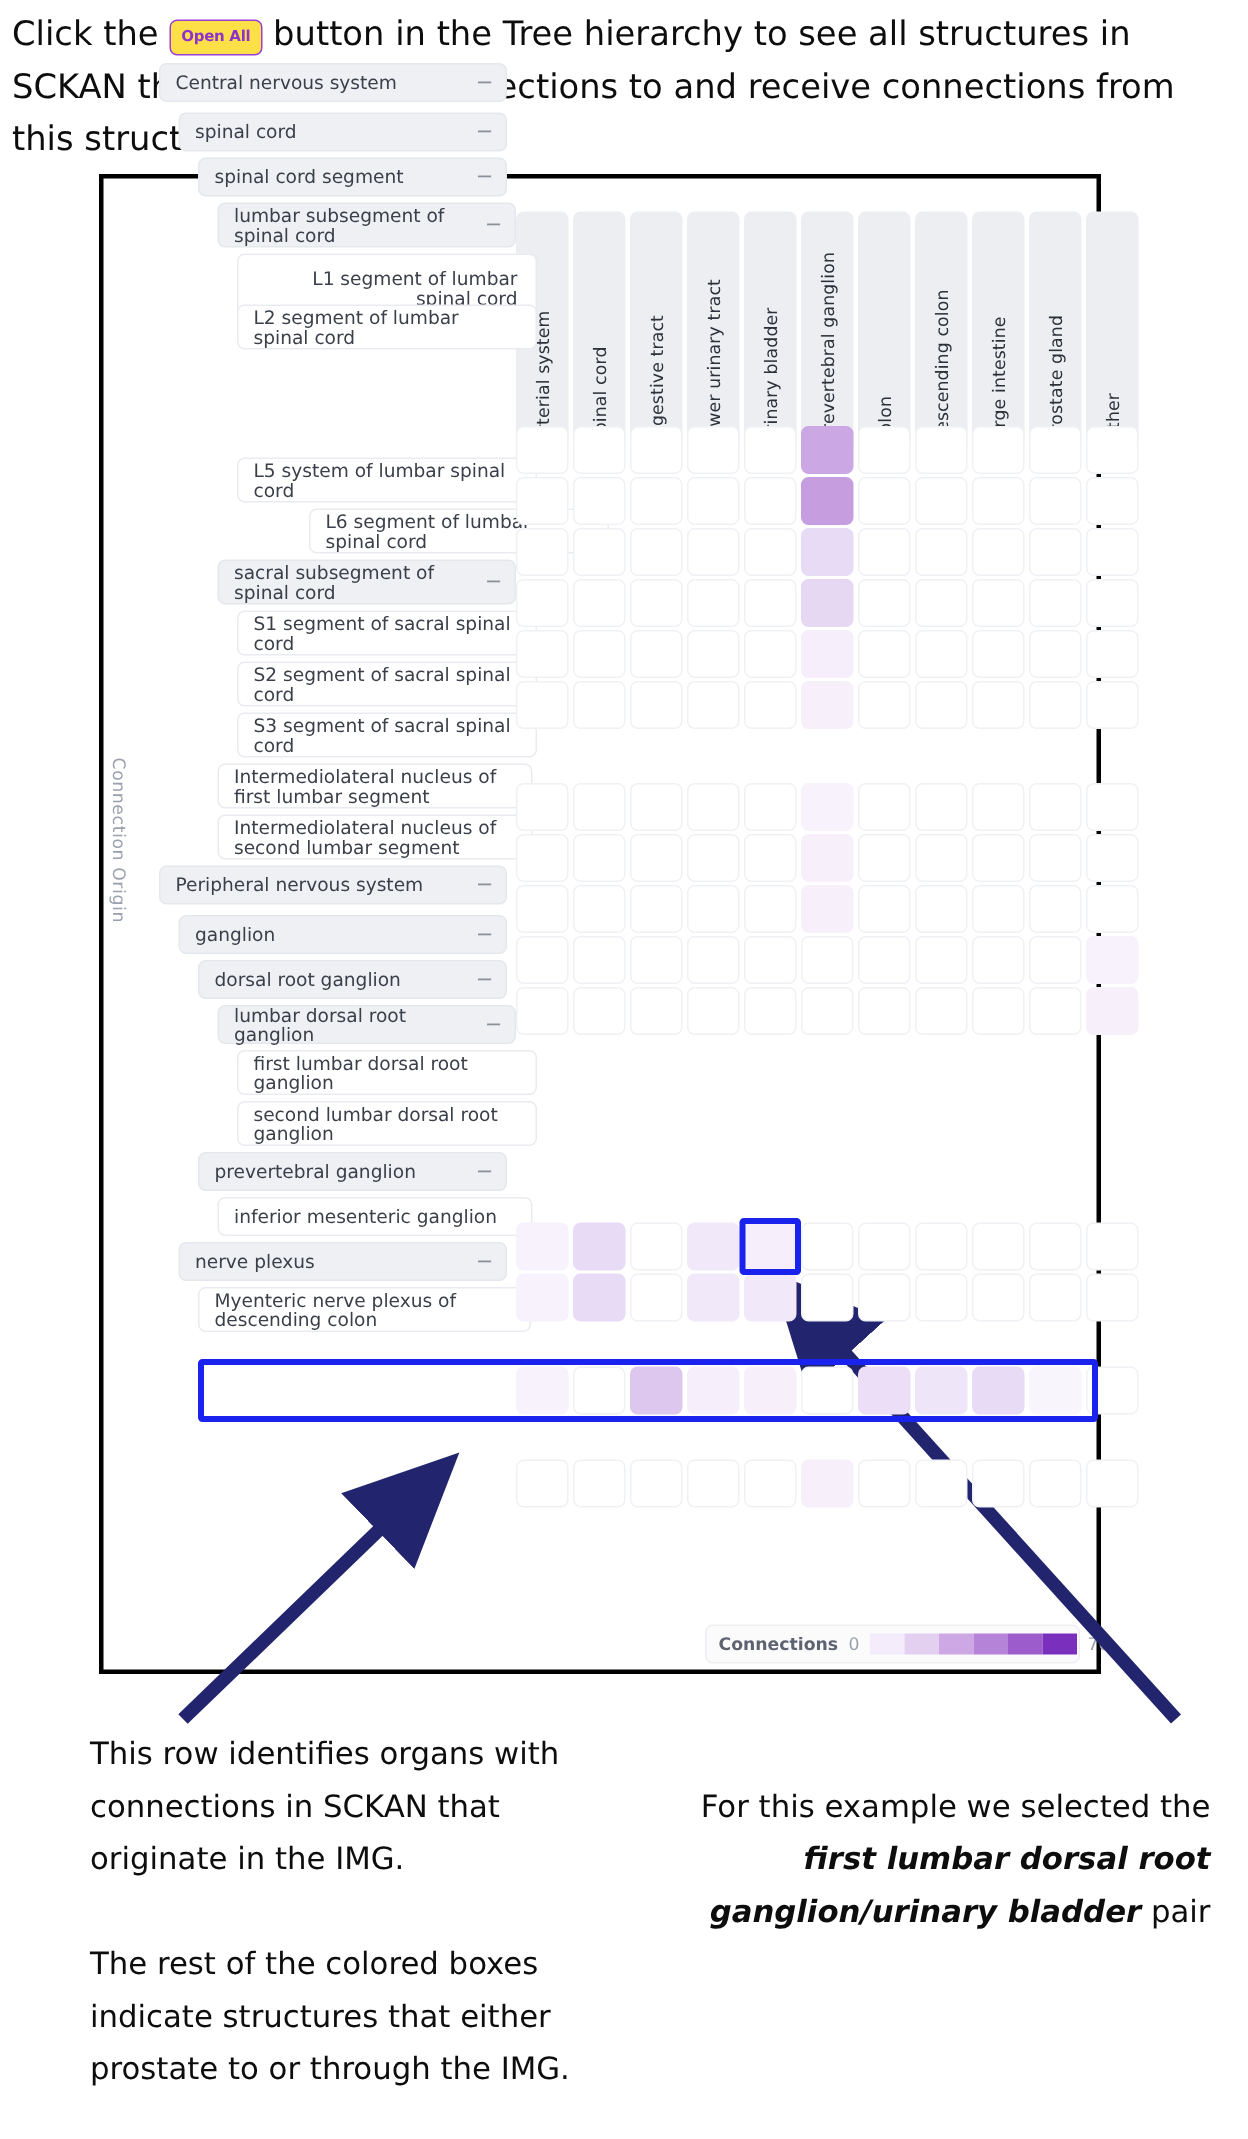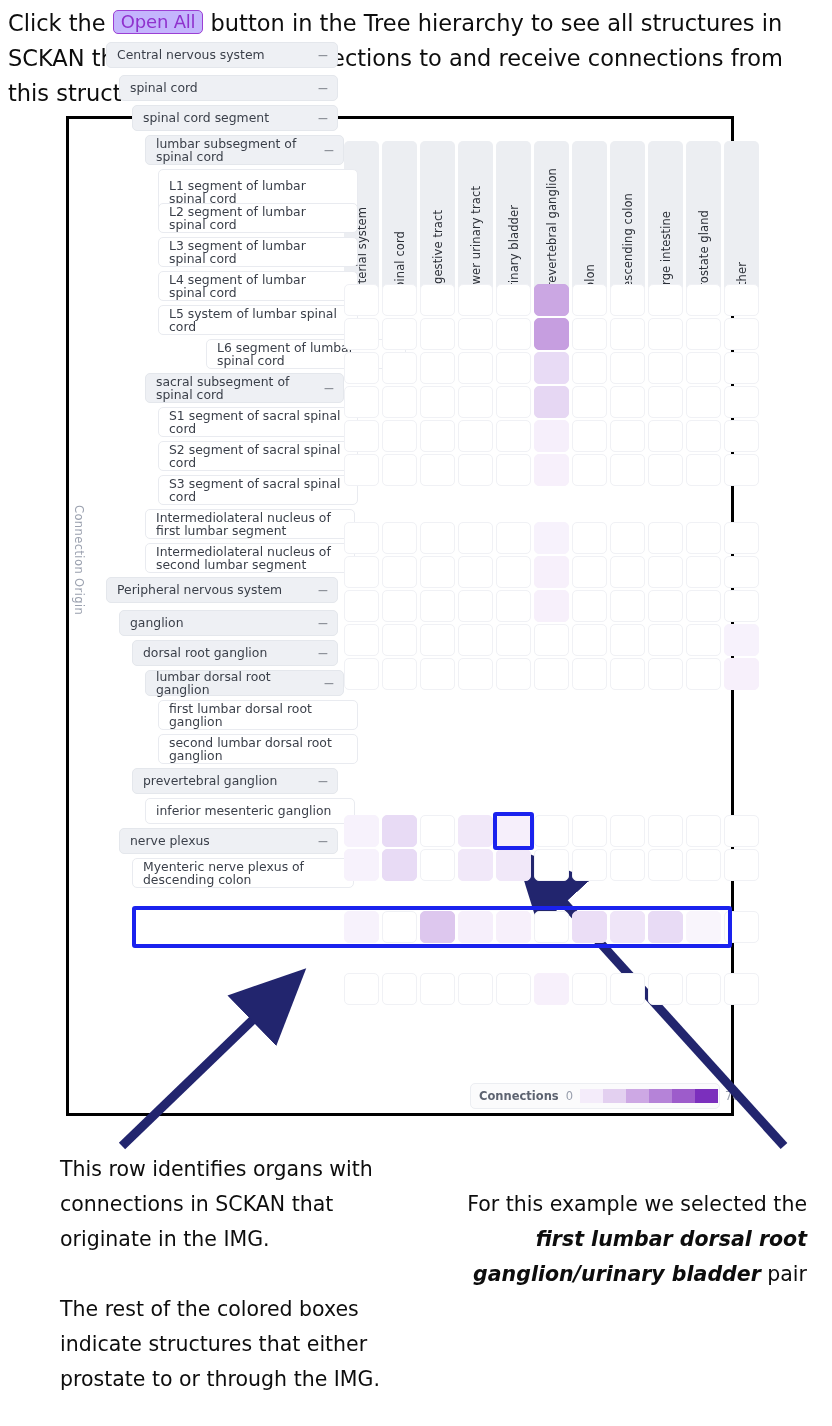--- a/index.html
+++ b/index.html
@@ -15,26 +15,26 @@
   #intro{
     position:absolute;left:8px;top:6px;width:816px;
     font-size:22.5px;line-height:35px;color:#0d0d0d;
     font-family:"DejaVu Sans", sans-serif;
   }
   .openall{
     display:inline-block;
     border:1.6px solid #9b3fd4;
     border-radius:5px;
     color:#8f31cd;
-    font-weight:normal;
-    font-size:18px;
+    font-weight:bold;
+    font-size:10px;
     line-height:13px;
     padding:4px 7px 5px 7px;
     vertical-align:3px;
-    background:#c4b5fd;
+    background:#fde047;
     font-family:"DejaVu Sans", sans-serif;
     letter-spacing:-0.2px;
   }
   
   #panel{
     position:absolute;left:66px;top:116px;
     width:668px;height:1000px;
     border:3px solid #000000;
     background:#ffffff;
     box-sizing:border-box;
@@ -186,31 +186,25 @@
       <span class="minus">−</span>
     </div>
     <div class="trow group" style="left: 132px; top: 105px; width: 206px; height: 26px;">
       <span class="lbl">spinal cord segment</span>
       <span class="minus">−</span>
     </div>
     <div class="trow group" style="left: 145px; top: 135px; width: 199px; height: 30px;">
       <span class="lbl">lumbar subsegment of spinal cord</span>
       <span class="minus">−</span>
     </div>
-    <div class="trow leaf" style="left: 158px; top: 169px; width: 200px; height: 46px;">
+    <div class="trow leaf" style="left: 158px; top: 169px; width: 200px; height: 46px; text-align: right;">
       <span class="lbl">L1 segment of lumbar spinal cord</span>
     </div>
     <div class="trow leaf" style="left: 158px; top: 203px; width: 200px; height: 30px;">
       <span class="lbl">L2 segment of lumbar spinal cord</span>
-    </div>
-    <div class="trow leaf" style="left: 158px; top: 237px; width: 200px; height: 30px;">
-      <span class="lbl">L3 segment of lumbar spinal cord</span>
-    </div>
-    <div class="trow leaf" style="left: 158px; top: 271px; width: 200px; height: 30px;">
-      <span class="lbl">L4 segment of lumbar spinal cord</span>
     </div>
     <div class="trow leaf" style="left: 158px; top: 305px; width: 200px; height: 30px;">
       <span class="lbl">L5 system of lumbar spinal cord</span>
     </div>
     <div class="trow leaf" style="left: 158px; top: 339px; width: 200px; height: 30px; margin-left: 48px;">
       <span class="lbl">L6 segment of lumbar spinal cord</span>
     </div>
     <div class="trow group" style="left: 145px; top: 373px; width: 199px; height: 30px;">
       <span class="lbl">sacral subsegment of spinal cord</span>
       <span class="minus">−</span>

